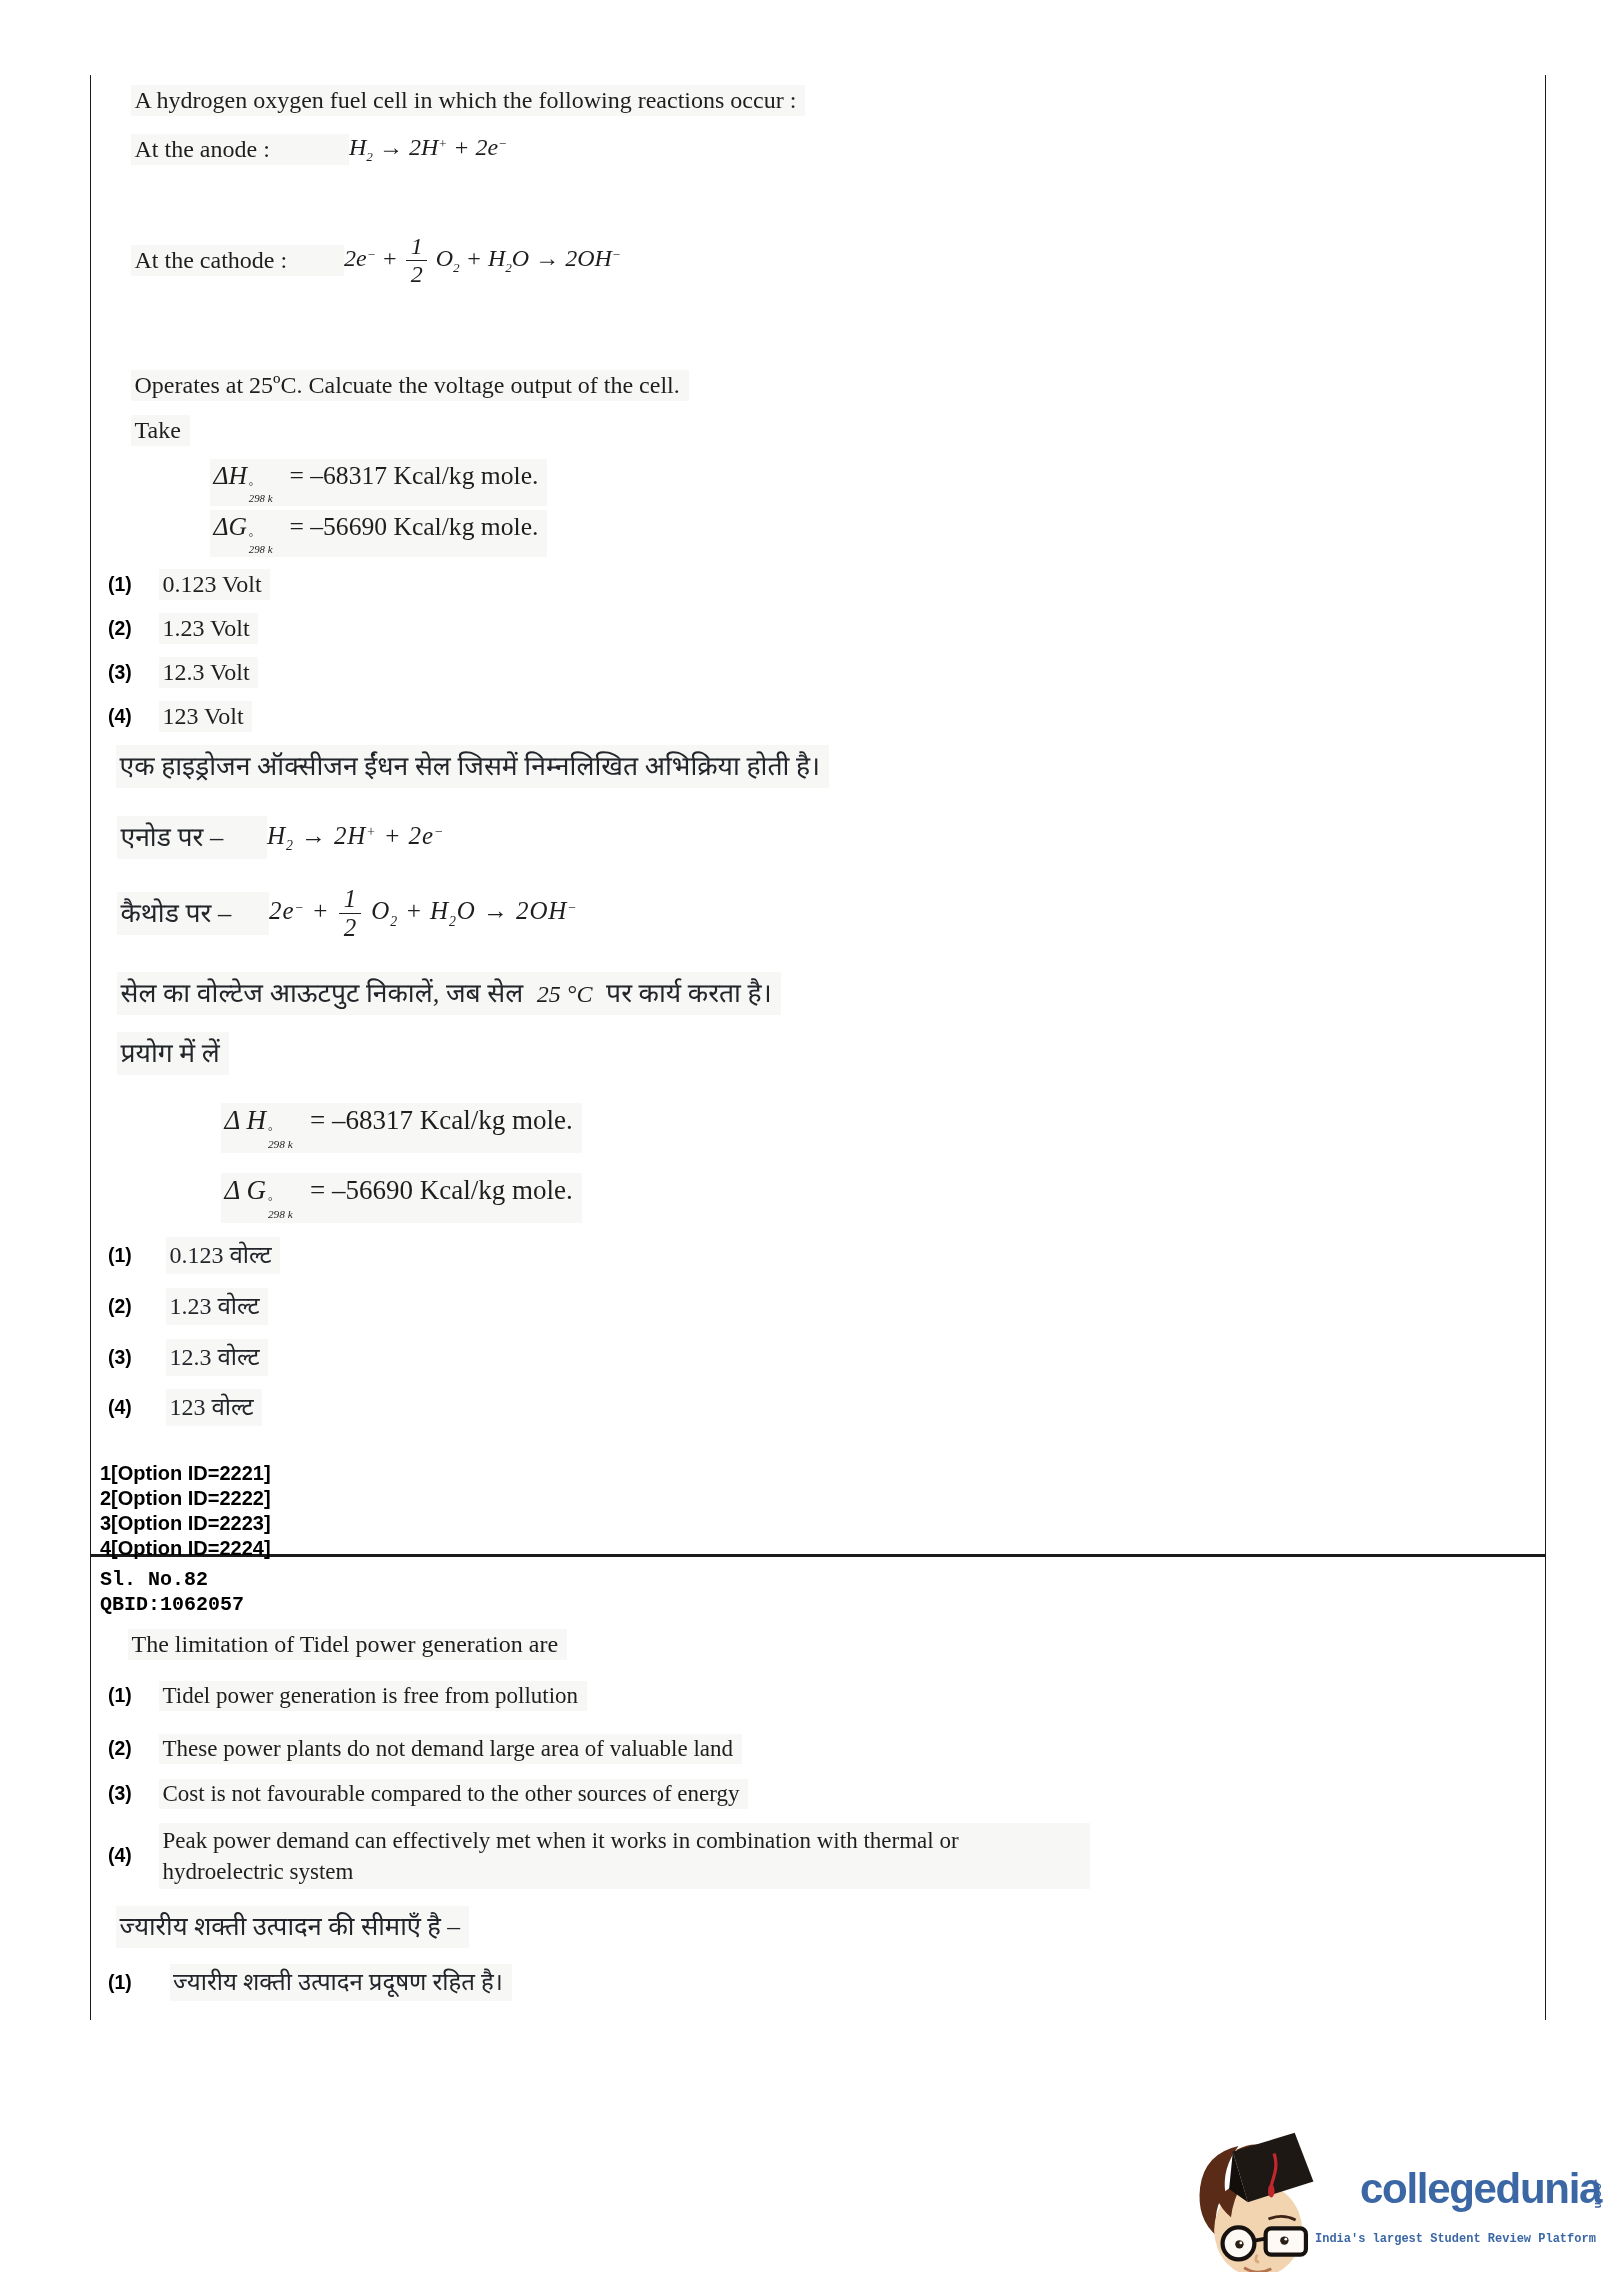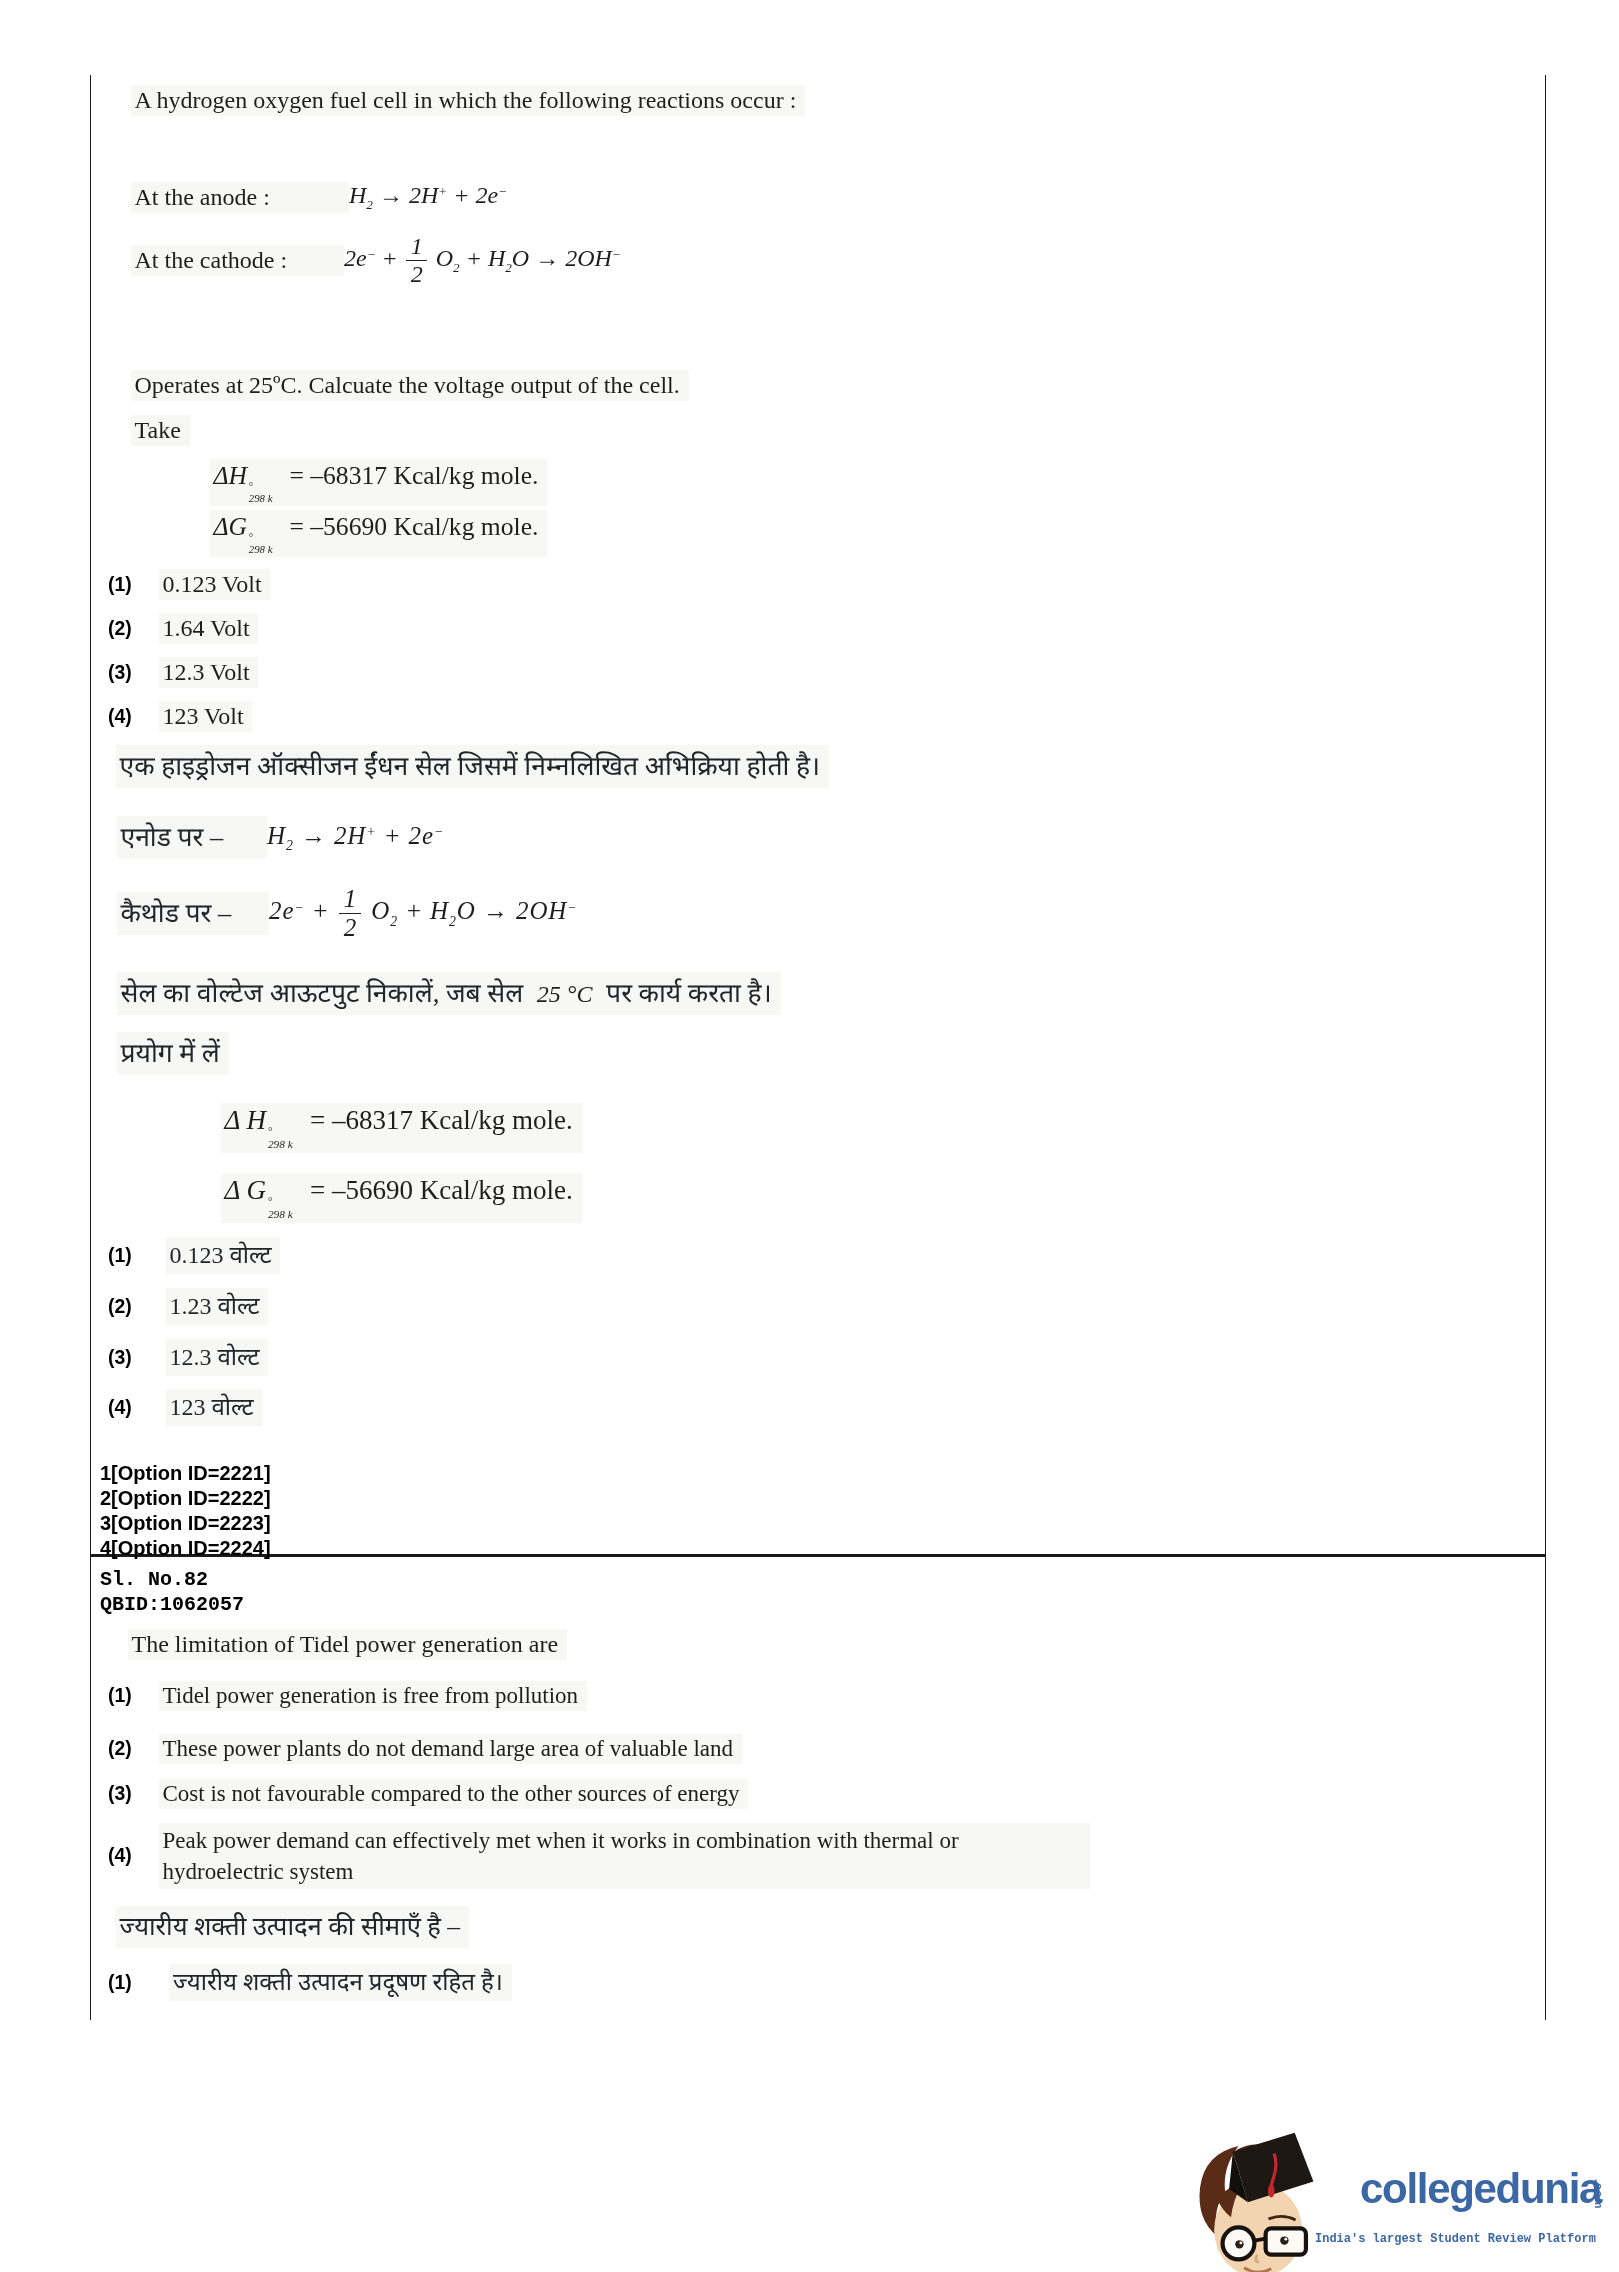--- a/index.html
+++ b/index.html
@@ -53,21 +53,21 @@
 </head>
 <body>
 
 <div class="page">
 
   <div class="frame"></div>
   <div class="row-sep"></div>
 
   <div class="abs serif en-q scan" style="left:131px; top:85px;">A hydrogen oxygen fuel cell in which the following reactions occur :</div>
 
-  <div class="abs lf-row serif en-q" style="left:131px; top:134px;margin-top:48px;">
+  <div class="abs lf-row serif en-q" style="left:131px; top:134px;">
     <span class="lbl scan" style="width:218px;">At the anode :</span>
     <span class="formula">
       <span>H</span><span class="fsub">2</span>
       <span style="font-style:normal;">→</span>
       <span>2H</span><span class="fsup">+</span>
       <span>+</span>
       <span>2e</span><span class="fsup">−</span>
     </span>
   </div>
 
@@ -105,21 +105,21 @@
       </span>
     <span class="rhs">= –56690 Kcal/kg mole.</span>
   </div>
 
   <div class="abs opt-row" style="left:108px; top:569px;">
     <span class="opt-marker">(1)</span>
     <span class="serif opt-text scan">0.123 Volt</span>
   </div>
   <div class="abs opt-row" style="left:108px; top:613px;">
     <span class="opt-marker">(2)</span>
-    <span class="serif opt-text scan">1.64 Volt</span>
+    <span class="serif opt-text scan">1.23 Volt</span>
   </div>
   <div class="abs opt-row" style="left:108px; top:657px;">
     <span class="opt-marker">(3)</span>
     <span class="serif opt-text scan">12.3 Volt</span>
   </div>
   <div class="abs opt-row" style="left:108px; top:701px;">
     <span class="opt-marker">(4)</span>
     <span class="serif opt-text scan">123 Volt</span>
   </div>
 

